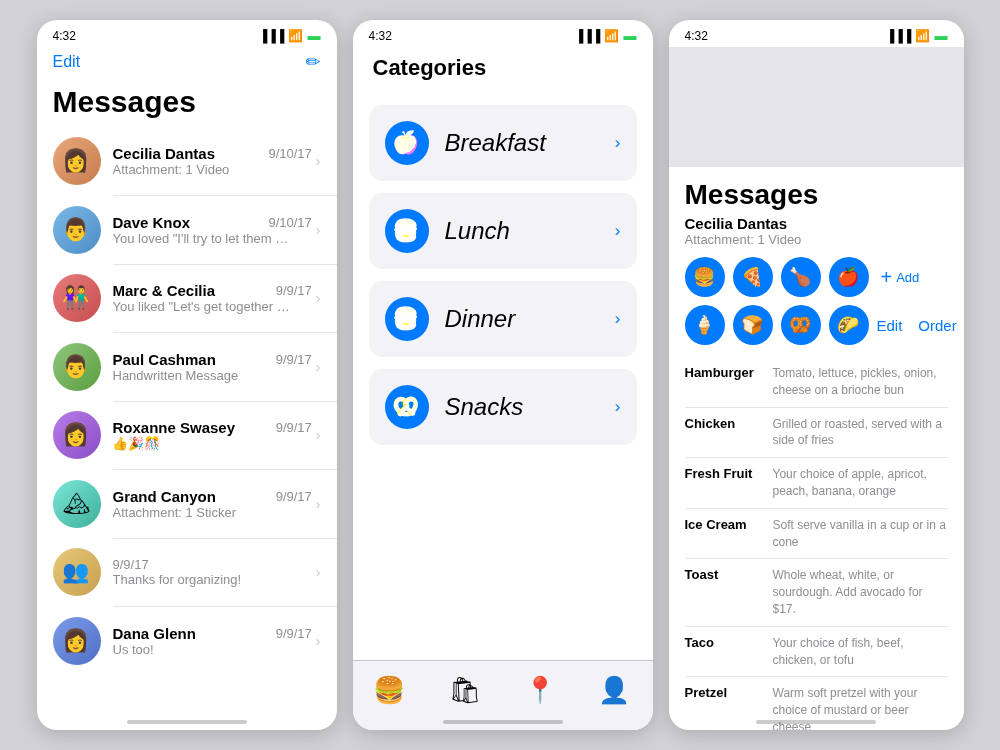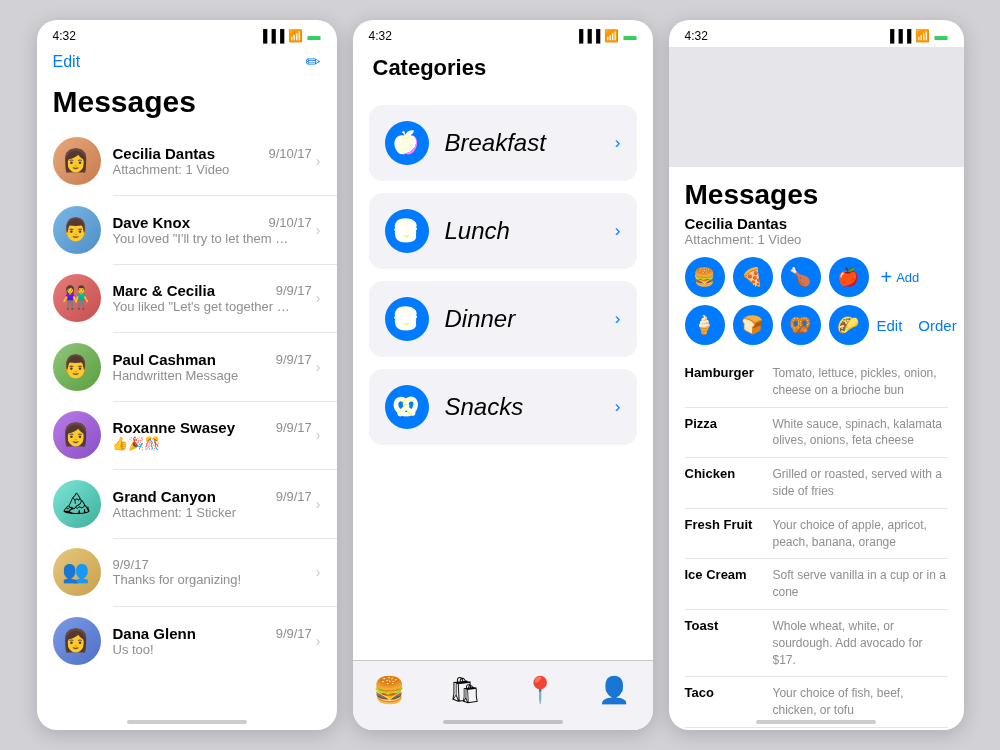--- a/index.html
+++ b/index.html
@@ -416,24 +416,20 @@
         <span class="p3-action-btn">Order</span>
       </div>
     </div>
 
     <div class="p3-menu" id="menu-list">
         <div class="p3-menu-item">
     <span class="p3-menu-name">Hamburger</span>
     <span class="p3-menu-desc">Tomato, lettuce, pickles, onion, cheese on a brioche bun</span>
   </div>
         <div class="p3-menu-item">
-    <span class="p3-menu-name">Pizza</span>
-    <span class="p3-menu-desc">White sauce, spinach, kalamata olives, onions, feta cheese</span>
-  </div>
-        <div class="p3-menu-item">
     <span class="p3-menu-name">Chicken</span>
     <span class="p3-menu-desc">Grilled or roasted, served with a side of fries</span>
   </div>
         <div class="p3-menu-item">
     <span class="p3-menu-name">Fresh Fruit</span>
     <span class="p3-menu-desc">Your choice of apple, apricot, peach, banana, orange</span>
   </div>
         <div class="p3-menu-item">
     <span class="p3-menu-name">Ice Cream</span>
     <span class="p3-menu-desc">Soft serve vanilla in a cup or in a cone</span>

